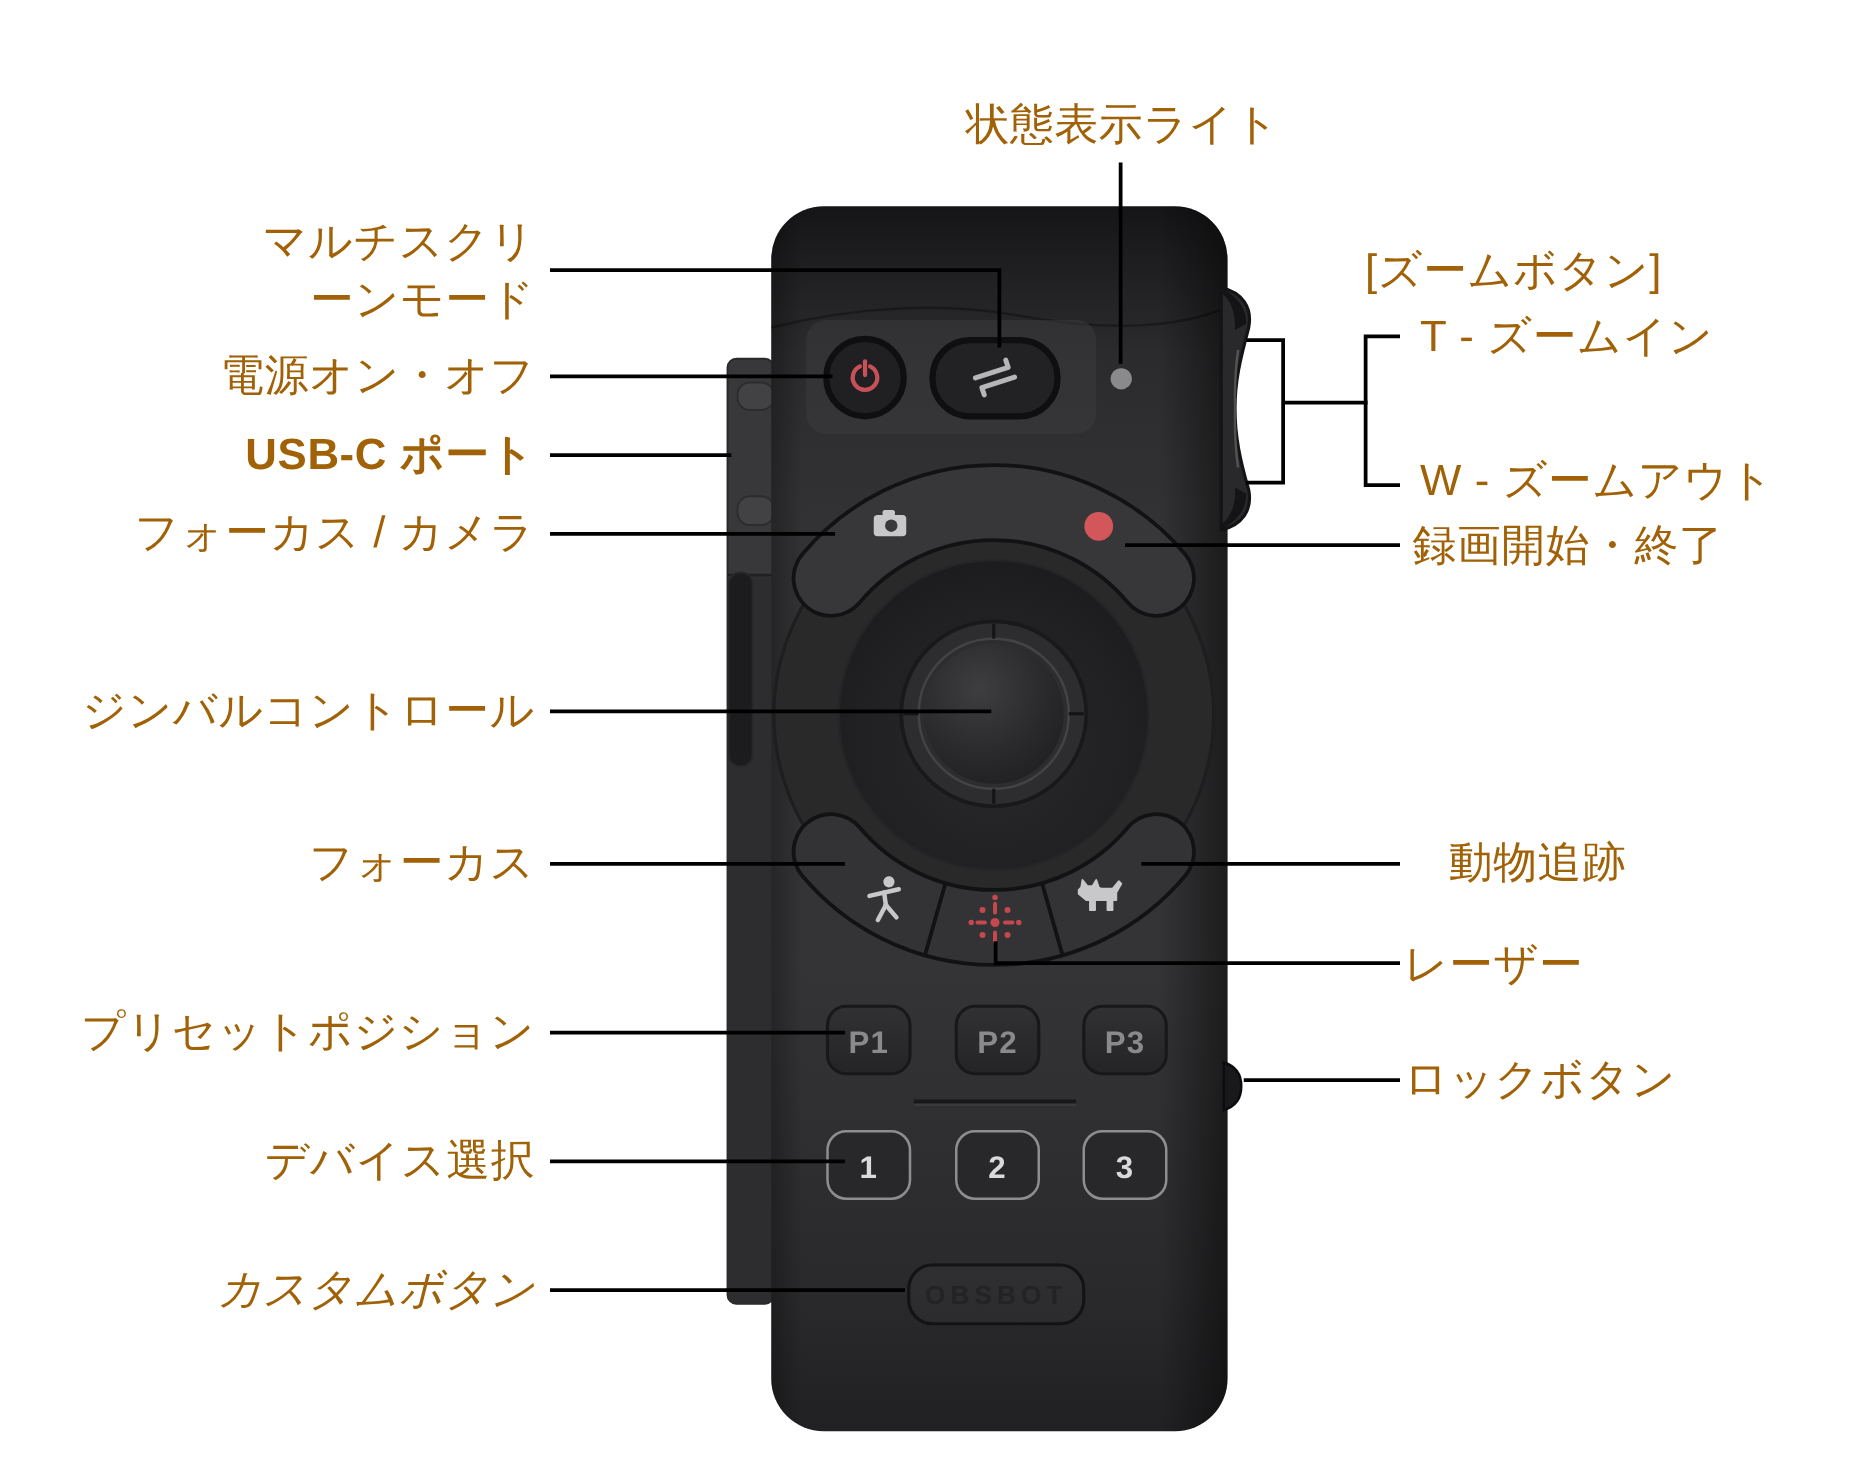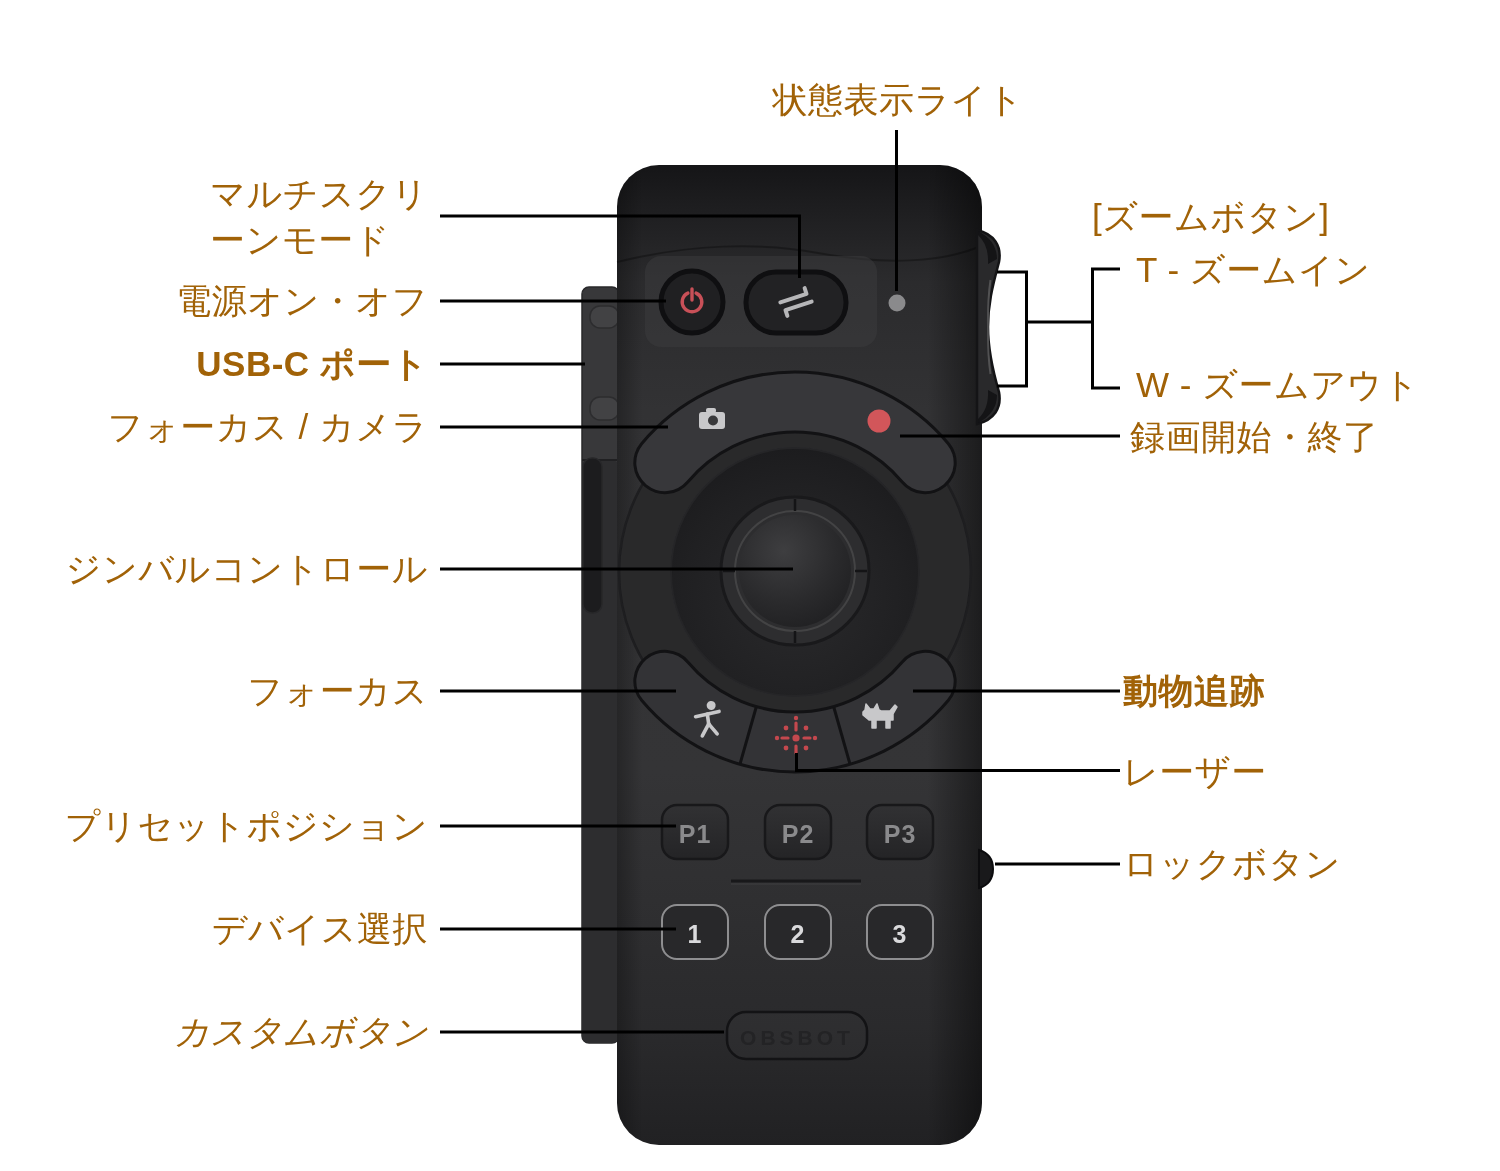--- a/index.html
+++ b/index.html
@@ -6,21 +6,21 @@
   .canvas{
     position:relative;width:1500px;height:1171px;background:#ffffff;overflow:hidden;
     font-family:"Liberation Sans","DejaVu Sans",sans-serif;
   }
   .canvas svg{position:absolute;left:0;top:0;}
   .lbl{
     position:absolute;font-size:35px;font-weight:500;color:#a16207;
     white-space:nowrap;transform:translateY(-50%);letter-spacing:0.5px;line-height:1.32;
   }
   .lbl.right-col{text-align:right;}
-  .lbl.left-col{}
+  .lbl.left-col{text-align:right;}
   .lbl.center-col{transform:translate(-50%,-50%);text-align:center;}
   .btn-text{font-weight:600;letter-spacing:1px;}
 </style>
 </head>
 <body>
 
 <div class="canvas">
 
 <svg width="1500" height="1171" viewBox="0 0 1500 1171">
   <defs>
@@ -226,17 +226,17 @@
 <div class="lbl left-col" style="right:1072px;top:569px;">ジンバルコントロール</div>
 <div class="lbl left-col" style="right:1072px;top:691px;">フォーカス</div>
 <div class="lbl left-col" style="right:1072px;top:826px;">プリセットポジション</div>
 <div class="lbl left-col" style="right:1072px;top:929px;">デバイス選択</div>
 <div class="lbl left-col" style="right:1072px;top:1032px;font-style:italic;">カスタムボタン</div>
 
 <div class="lbl right-col" style="left:1092px;top:217px;">[ズームボタン]</div>
 <div class="lbl right-col" style="left:1136px;top:270px;">T - ズームイン</div>
 <div class="lbl right-col" style="left:1136px;top:385px;">W - ズームアウト</div>
 <div class="lbl right-col" style="left:1130px;top:437px;">録画開始・終了</div>
-<div class="lbl right-col" style="left:1123px;top:691px;font-weight:bold;">動物追跡</div>
+<div class="lbl right-col" style="left:1159px;top:691px;">動物追跡</div>
 <div class="lbl right-col" style="left:1123px;top:772px;">レーザー</div>
 <div class="lbl right-col" style="left:1123px;top:864px;">ロックボタン</div>
 
 </div>
 
 </body></html>

